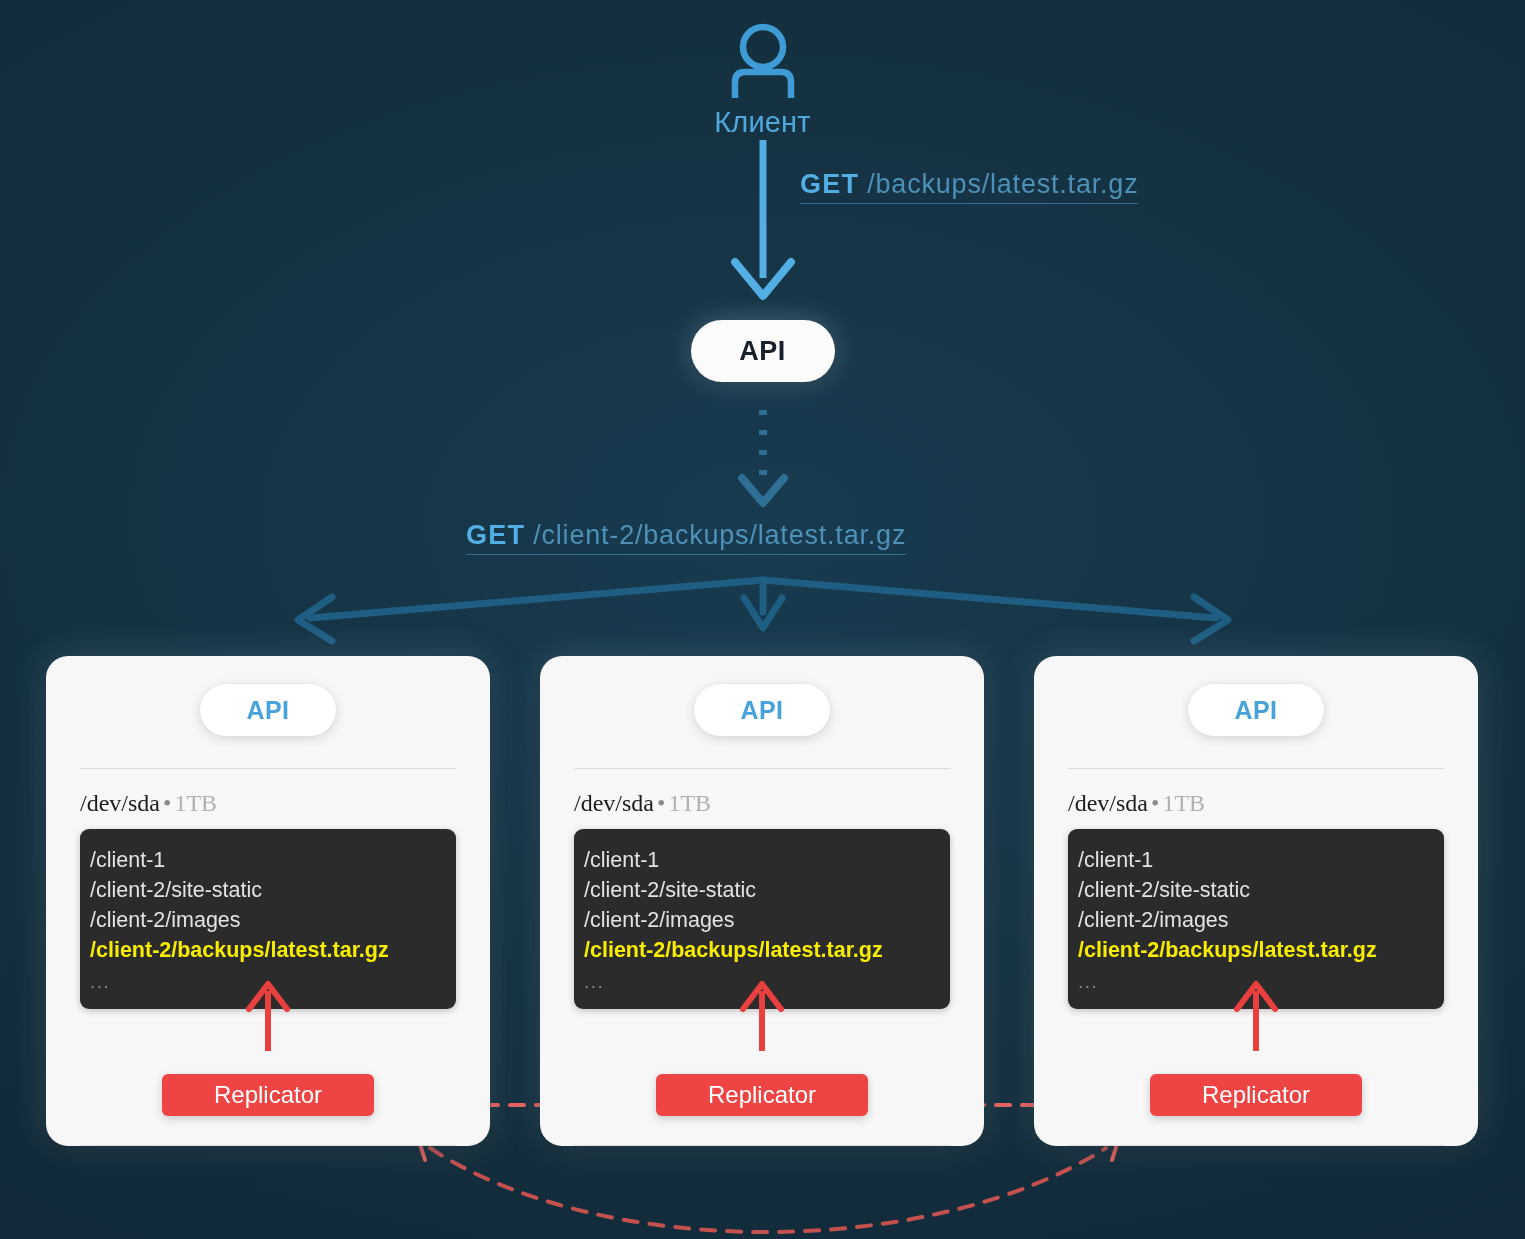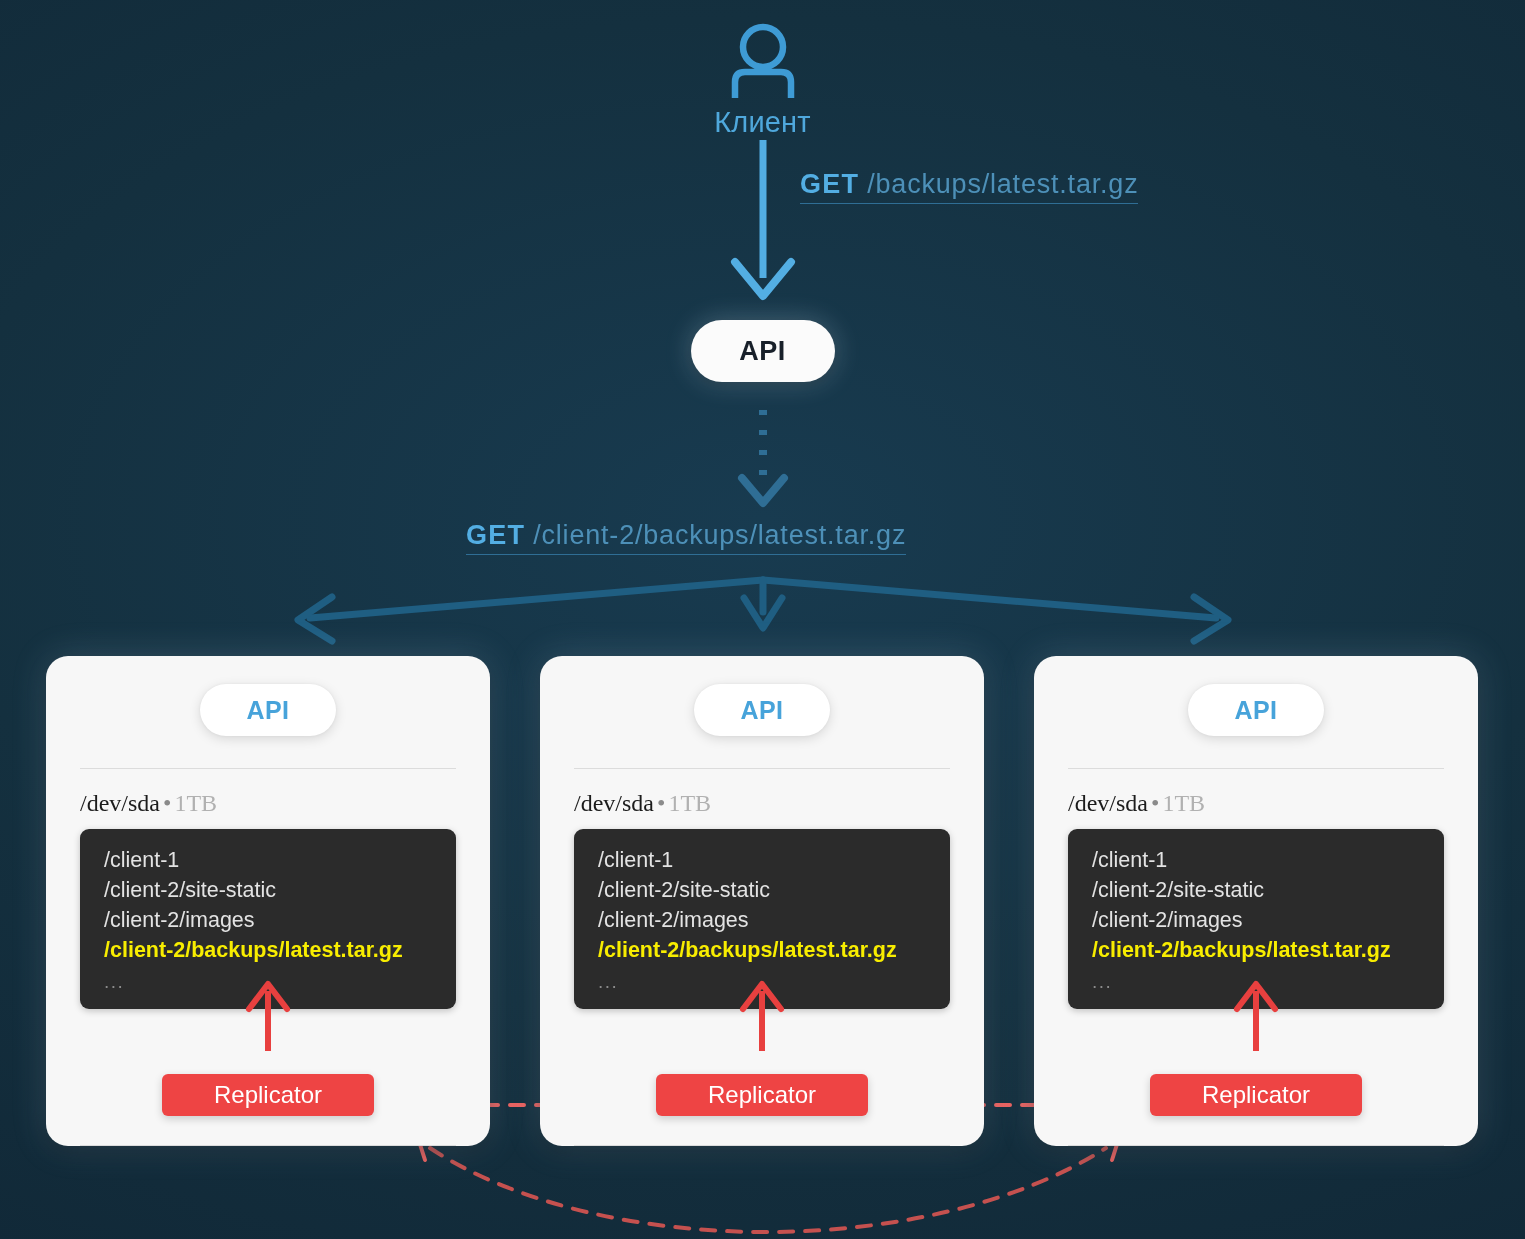--- a/index.html
+++ b/index.html
@@ -152,21 +152,21 @@
   }
   .disk-name { color: #1c1c1c; }
   .disk-dot  { color: #8b8b8b; padding: 0 3px; }
   .disk-size { color: #B1B1B1; }
 
   .term {
     width: 100%;
     background: #2B2B2B;
     border-radius: 9px;
     margin-top: 12px;
-    padding: 16px 18px 14px 24px;
+    padding: 16px 18px 14px 10px;
     box-shadow: 0 2px 7px rgba(0,0,0,0.22);
   }
   .term-line {
     color: #E3E3E3;
     font-size: 21.5px;
     line-height: 30px;
     white-space: nowrap;
   }
   .term-line.hl {
     color: #F8ED00;

